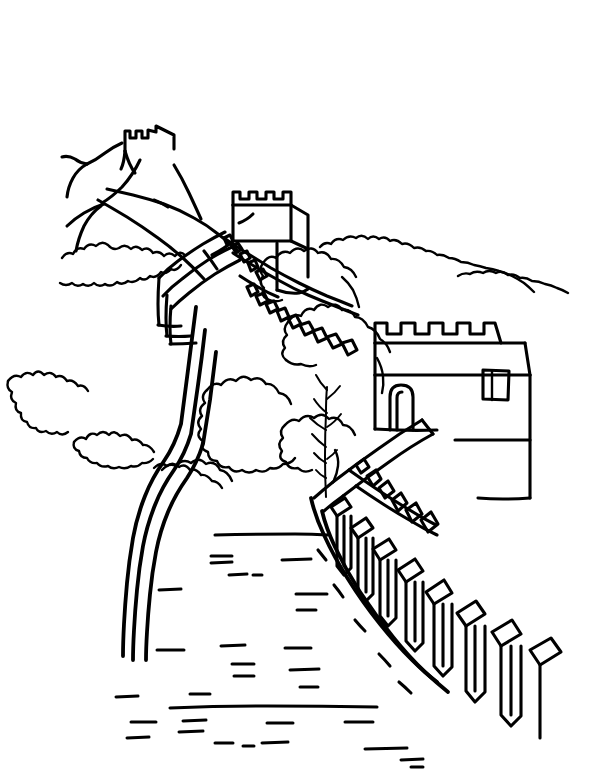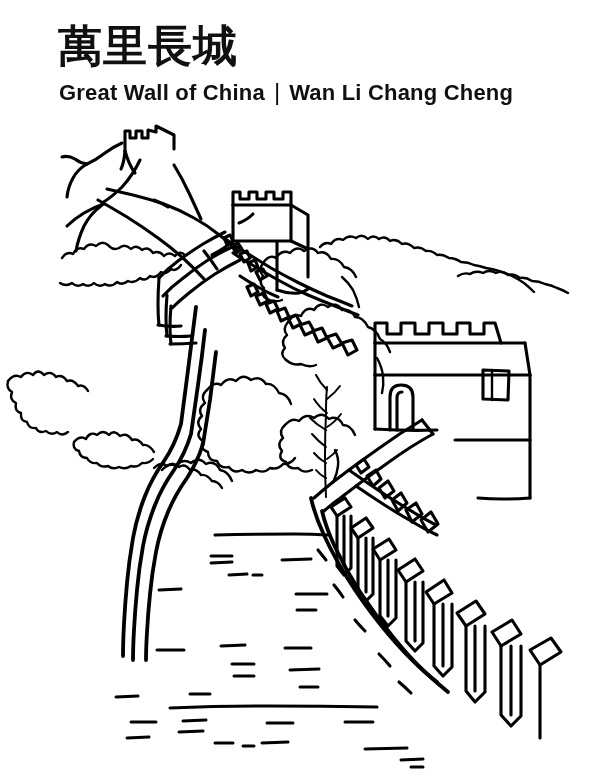--- a/index.html
+++ b/index.html
@@ -110,28 +110,20 @@
     stroke: #000000;
     stroke-width: 3.0;
     stroke-linecap: round;
   }
 </style>
 </head>
 <body>
 
 <div id="page">
 
-  <div id="title-block">
-    <div id="title-cn">萬里長城</div>
-    <div id="subtitle-row">
-      <span class="subtitle-text">Great Wall of China</span>
-      <span id="subtitle-sep">|</span>
-      <span class="subtitle-text">Wan Li Chang Cheng</span>
-    </div>
-  </div>
 
   <div id="artwork">
     <svg viewBox="0 0 600 776" xmlns="http://www.w3.org/2000/svg">
 
       <g>
         <path class="ink-thin" d="M62 258 q5 -7 11 -4 q4 -8 11 -5 q5 -7 12 -3
           q6 -6 12 -1 q5 6 11 3 q6 -5 12 1 q5 -5 11 1 q6 -4 11 3 q6 -3 11 3
           q5 -5 11 0 q5 -6 10 -1"></path>
         <path class="ink-thin" d="M60 283 q6 4 12 0 q5 5 11 1 q6 4 11 -1
           q5 5 11 1 q6 4 12 -2 q5 4 11 -1 q6 3 12 -3 q5 4 10 -2 q6 3 11 -4

